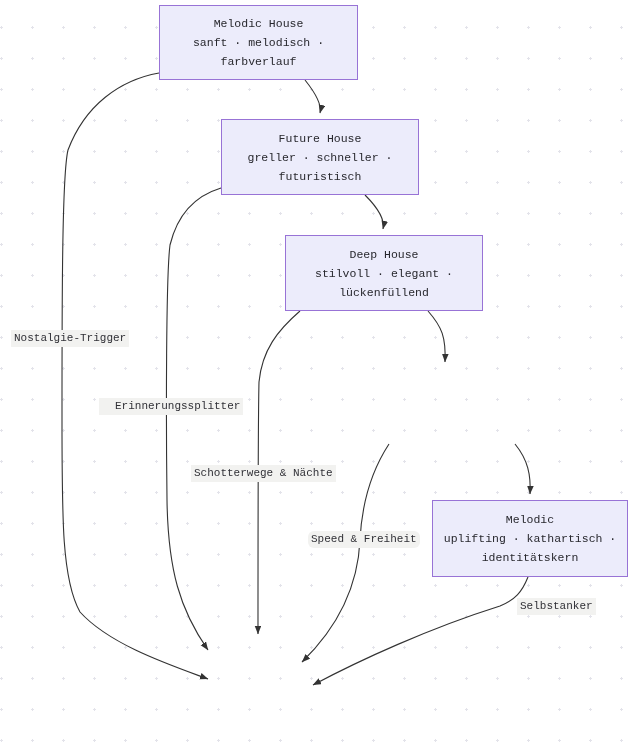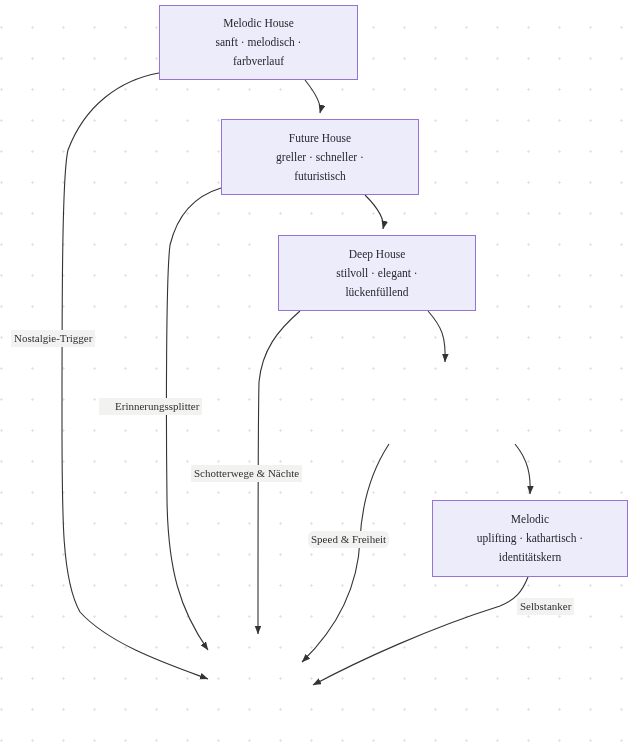--- a/index.html
+++ b/index.html
@@ -9,21 +9,21 @@
   }
   #canvas {
     position: relative;
     width: 638px;
     height: 752px;
     background-color: #ffffff;
     background-image: radial-gradient(circle, #e3e3ea 1.1px, rgba(255,255,255,0) 1.2px);
     background-size: 31px 31px;
     background-position: 17px 12px;
     overflow: hidden;
-    font-family: Liberation Serif, serif;
+    font-family: Liberation Mono, monospace;
   }
   svg.edges {
     position: absolute;
     left: 0;
     top: 0;
     width: 638px;
     height: 752px;
     overflow: visible;
   }
   .node {
@@ -102,21 +102,21 @@
     <div class="desc">sanft · melodisch ·</div>
     <div class="desc">farbverlauf</div>
   </div>
 
   <div class="node" style="left:221px; top:119px; width:198px; height:76px;">
     <div class="title">Future House</div>
     <div class="desc">greller · schneller ·</div>
     <div class="desc">futuristisch</div>
   </div>
 
-  <div class="node" style="left:278px; top:235px; width:198px; height:76px;">
+  <div class="node" style="left:285px; top:235px; width:198px; height:76px;">
     <div class="title">Deep House</div>
     <div class="desc">stilvoll · elegant ·</div>
     <div class="desc">lückenfüllend</div>
   </div>
 
 
   <div class="node" style="left:432px; top:500px; width:196px; height:77px;">
     <div class="title">Melodic</div>
     <div class="desc">uplifting · kathartisch ·</div>
     <div class="desc">identitätskern</div>

